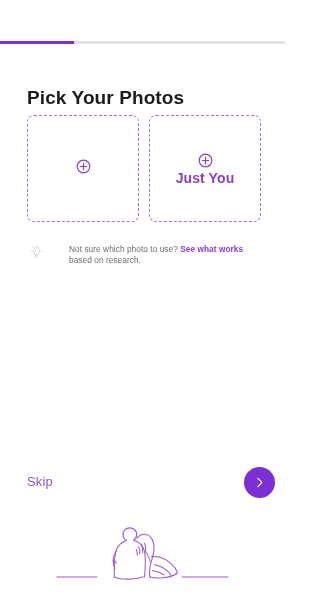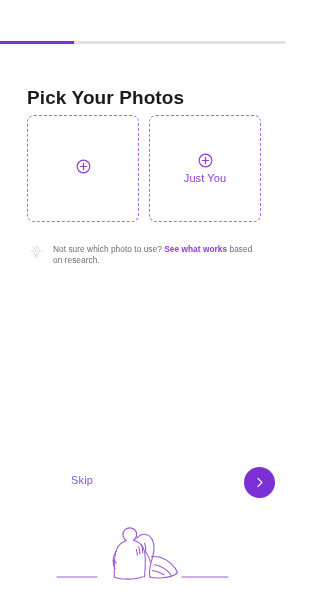--- a/index.html
+++ b/index.html
@@ -68,36 +68,36 @@
     justify-content: center;
     gap: 5px;
     cursor: pointer;
   }
   .plus-icon {
     width: 15px;
     height: 15px;
     display: block;
   }
   .card-label {
-    font-size: 11px;
-    font-weight: normal;
+    font-size: 14px;
+    font-weight: bold;
     color: #8a3fd0;
     letter-spacing: 0.1px;
     line-height: 11px;
   }
 
   
   .hint {
     position: absolute;
     left: 28px;
     top: 244px;
     width: 232px;
     display: flex;
     align-items: flex-start;
-    gap: 8px;
+    gap: 24px;
   }
   .bulb-icon {
     width: 17px;
     height: 17px;
     flex: 0 0 17px;
     margin-top: 0px;
     opacity: 0.85;
   }
   .hint-text {
     font-size: 8.3px;
@@ -109,29 +109,28 @@
     color: #8a3fd0;
     font-weight: bold;
     cursor: pointer;
   }
 
   
   .skip-button {
     position: absolute;
     left: 27px;
     top: 474px;
-    font-size: 11px;
+    font-size: 13px;
     color: #8f55d4;
     letter-spacing: 0.15px;
     cursor: pointer;
     background: none;
     border: none;
     padding: 0;
     font-family: inherit;
-    margin-left: 44px;
   }
   .next-button {
     position: absolute;
     left: 244px;
     top: 467px;
     width: 31px;
     height: 31px;
     border-radius: 50%;
     background: #7B2FD4;
     border: none;

